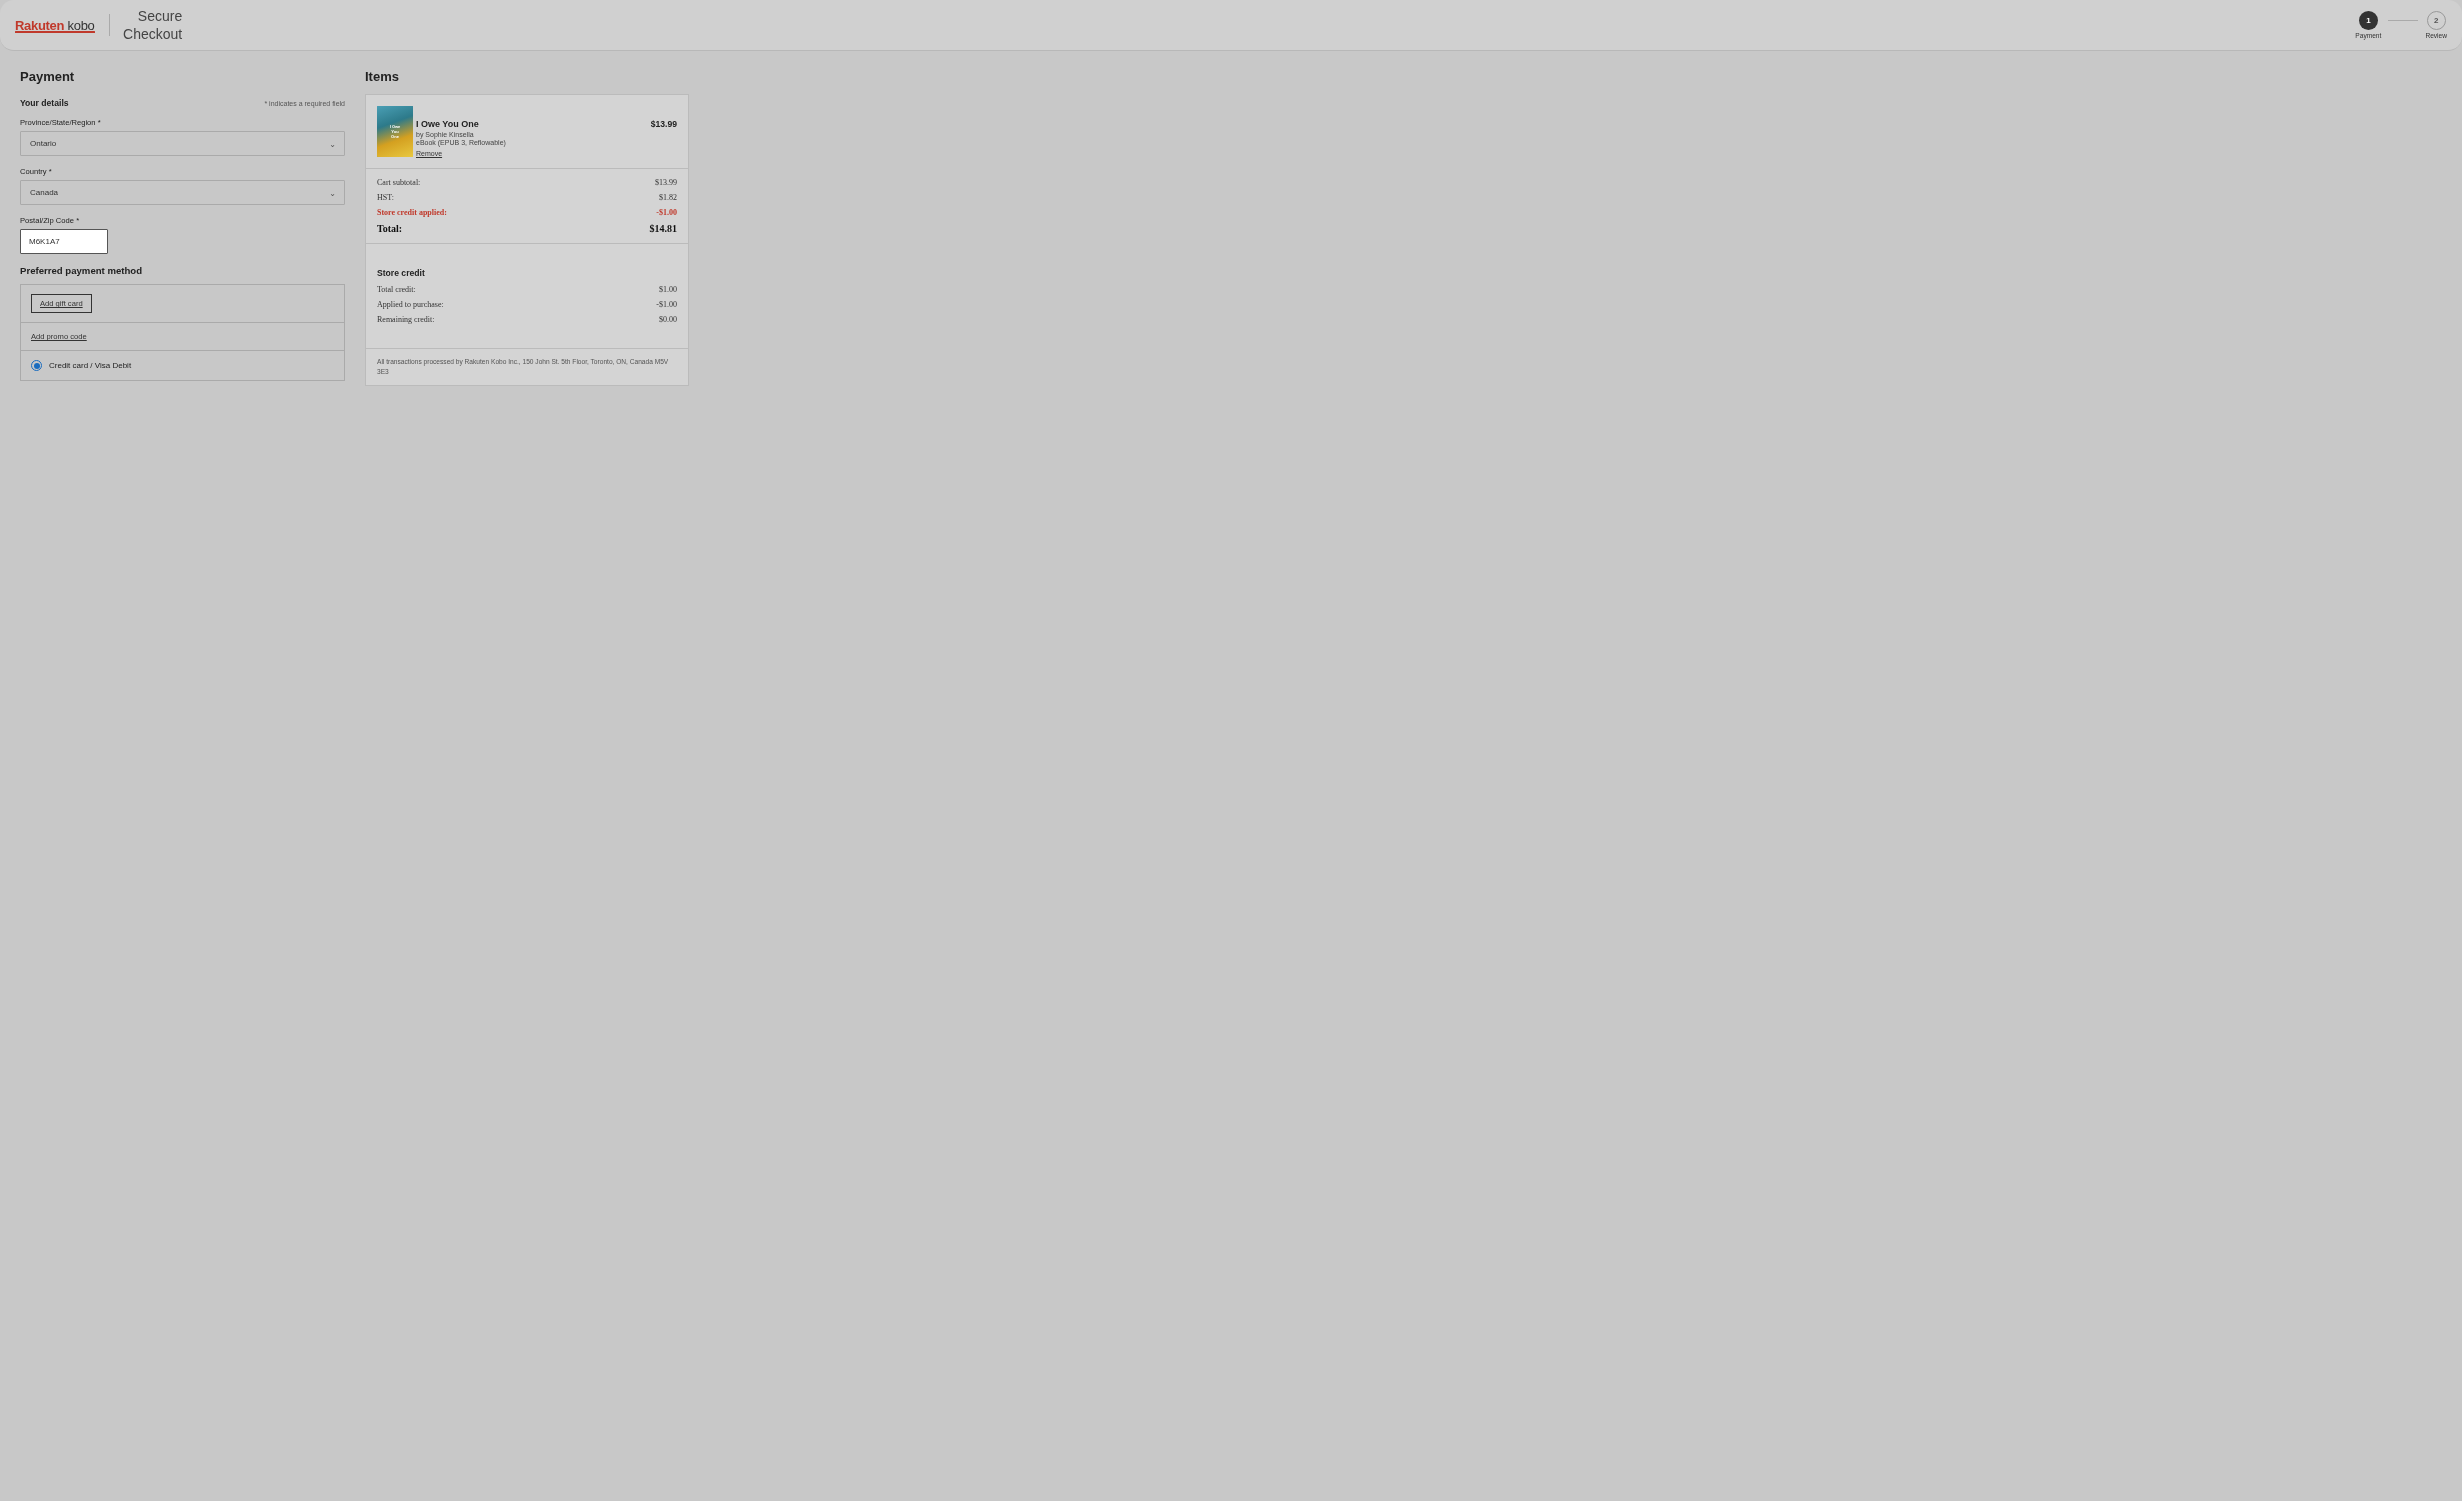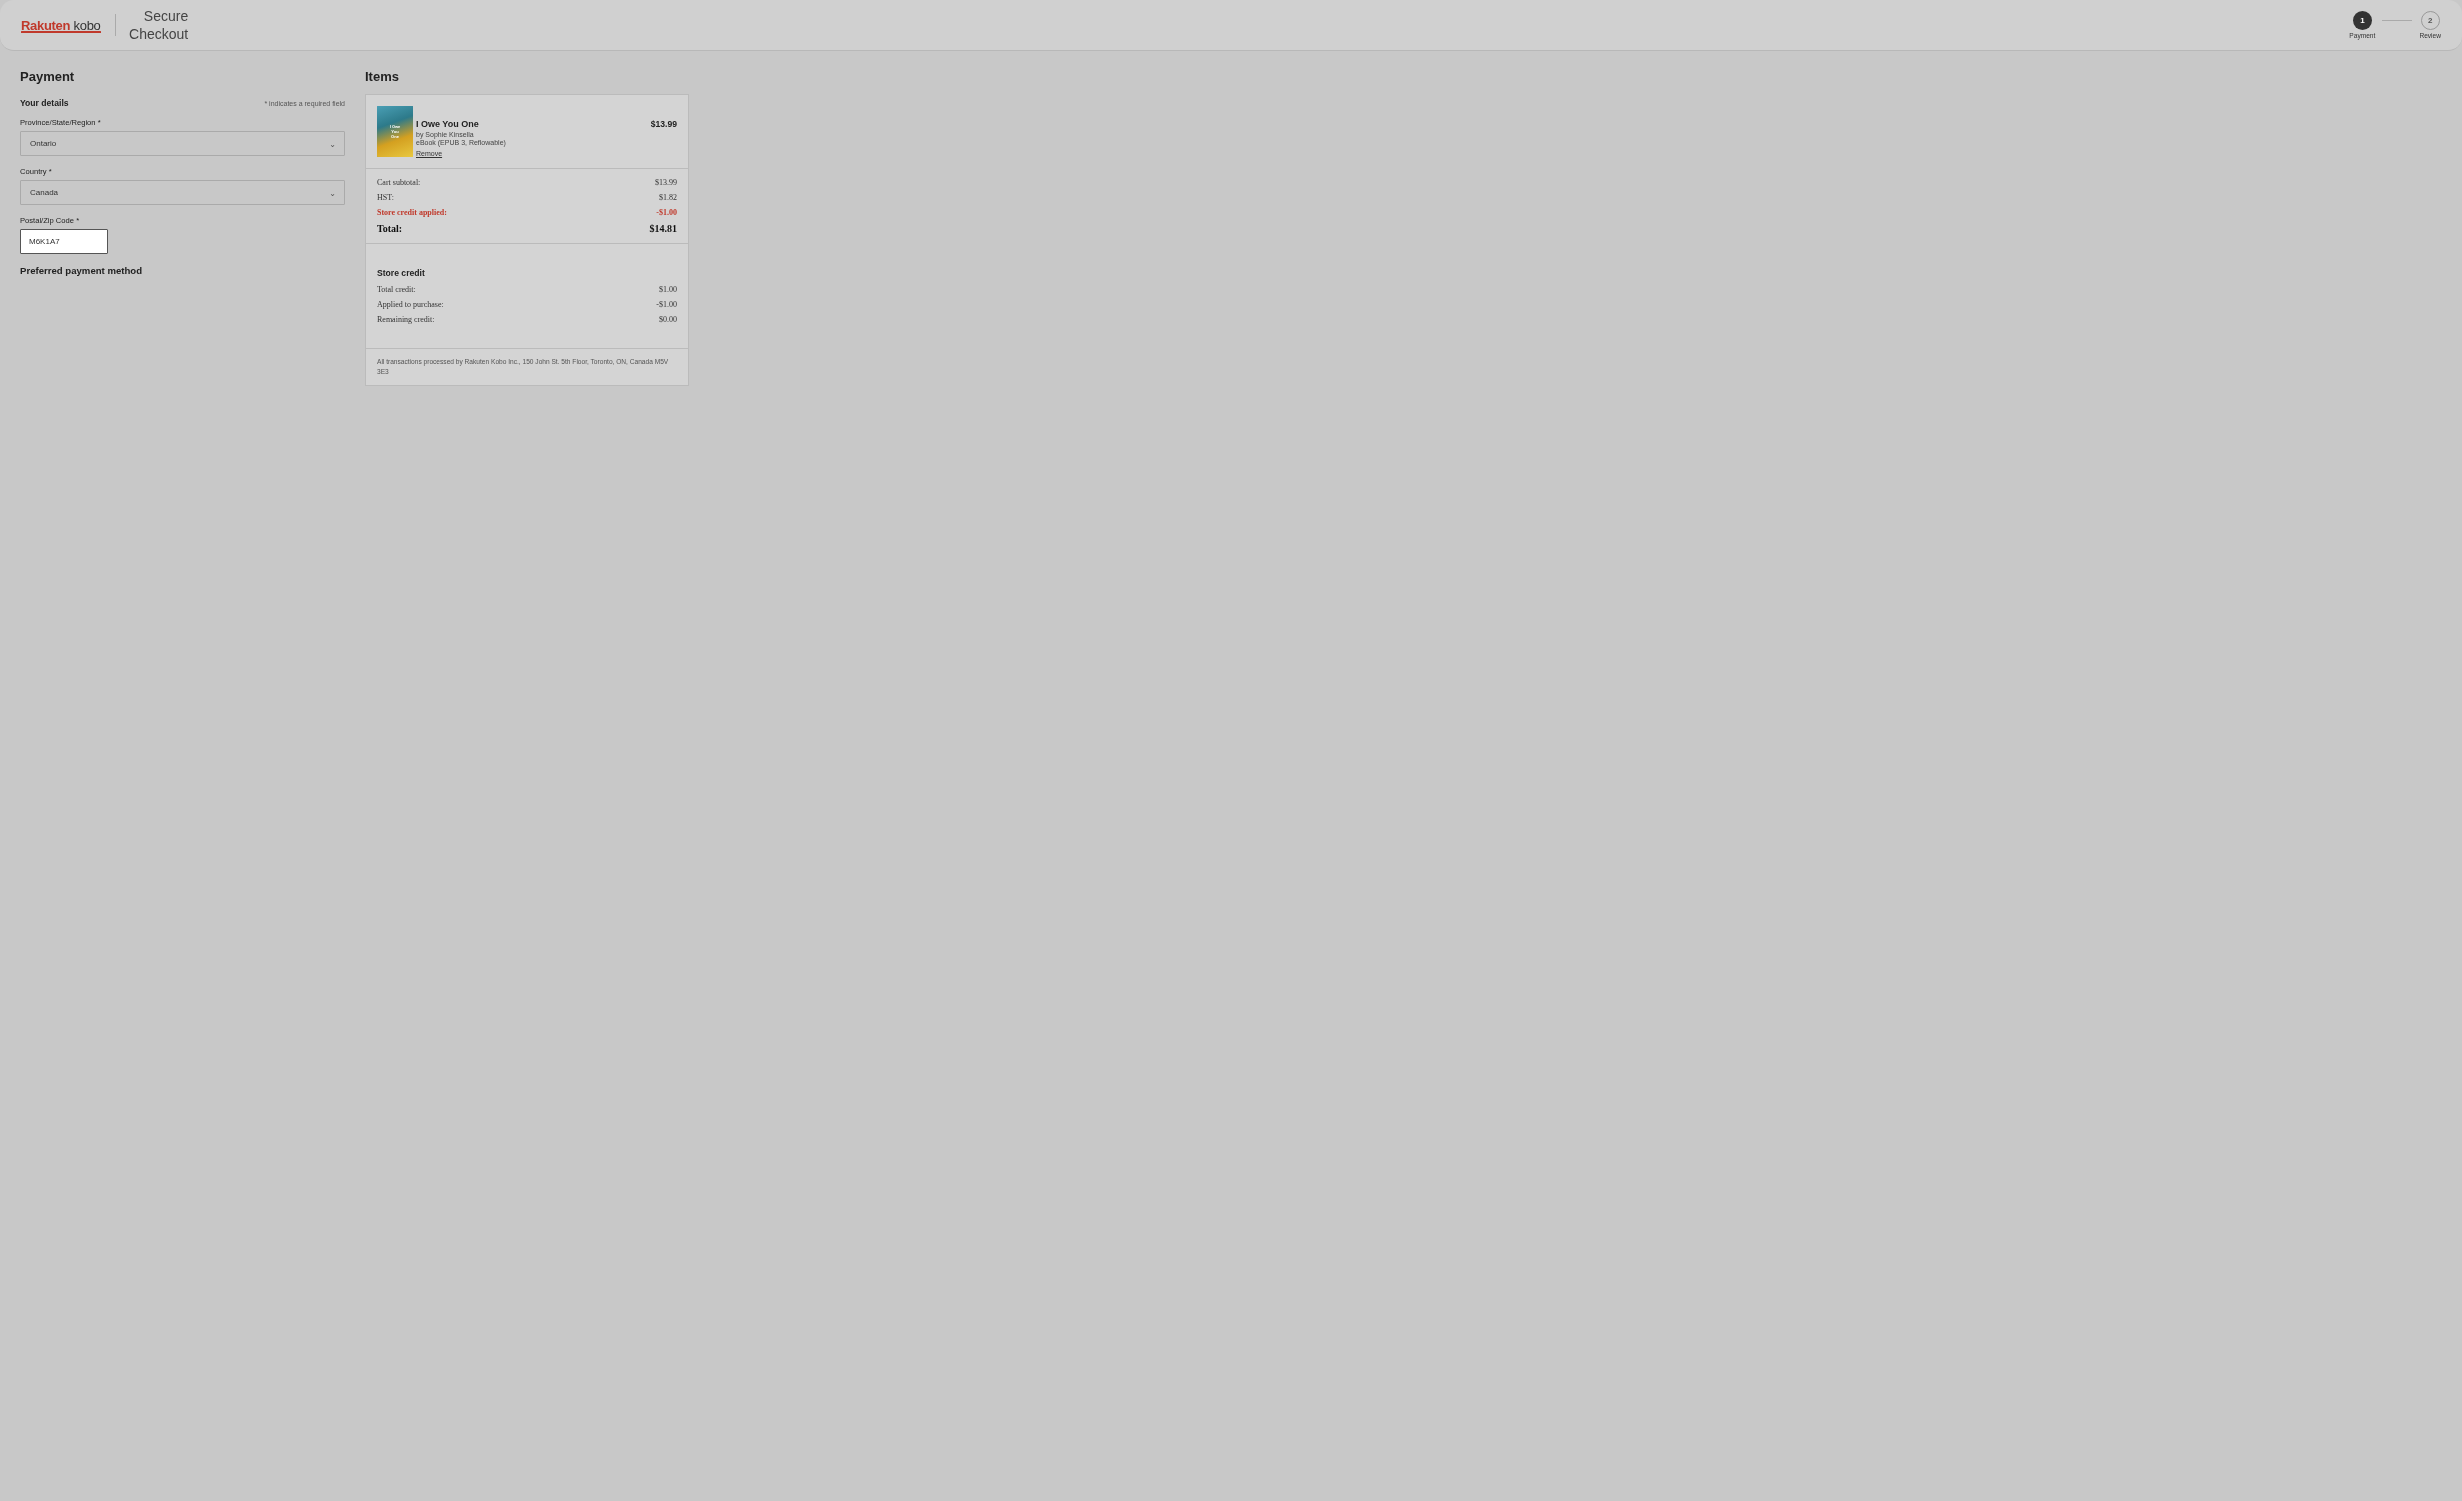--- a/index.html
+++ b/index.html
@@ -9,21 +9,21 @@
       min-height: 100vh;
       color: #333;
     }
 
     
     .header {
       background: #d0d0d0;
       border-bottom: 0.5px solid #b8b8b8;
       display: flex;
       align-items: center;
-      padding: 7px 21px;
+      padding: 7px 15px;
       justify-content: space-between;
       border-radius: 14px;
     }
     .header-left {
       display: flex;
       align-items: center;
       gap: 14px;
     }
     .logo-area {
       display: flex;
@@ -443,20 +443,39 @@
         <span class="select-chevron">⌄</span>
       </div>
     </div>
 
     <div class="field-group">
       <div class="field-label">Postal/Zip Code *</div>
       <input type="text" class="text-input" value="M6K1A7" style="">
     </div>
 
     <div class="payment-method-title">Preferred payment method</div>
+    <div class="payment-box">
+
+      <div class="payment-box-section">
+        <button class="add-gift-btn">Add gift card</button>
+      </div>
+
+      <div class="payment-box-section">
+        <button class="add-promo-link">Add promo code</button>
+      </div>
+
+      <div class="payment-box-section">
+        <div class="radio-option">
+          <div class="radio-circle">
+            <div class="radio-circle-inner"></div>
+          </div>
+          <span class="radio-label">Credit card / Visa Debit</span>
+        </div>
+      </div>
+    </div>
   </div>
 
   <div class="right-panel">
     <h2 class="items-title">Items</h2>
     <div class="items-box">
 
       <div class="item-row">
         <div class="book-cover">
           <div style="position:absolute;top:0;left:0;right:0;bottom:0;background:linear-gradient(160deg,#4a9fb5 0%,#2d7a8a 35%,#d4a020 65%,#e8c840 100%);"></div>
           <span class="book-cover-text" style="position:relative;z-index:1;font-size:4px;font-weight:800;color:white;text-align:center;padding:3px 2px;line-height:1.3;">I Owe<br>You<br>One</span>

